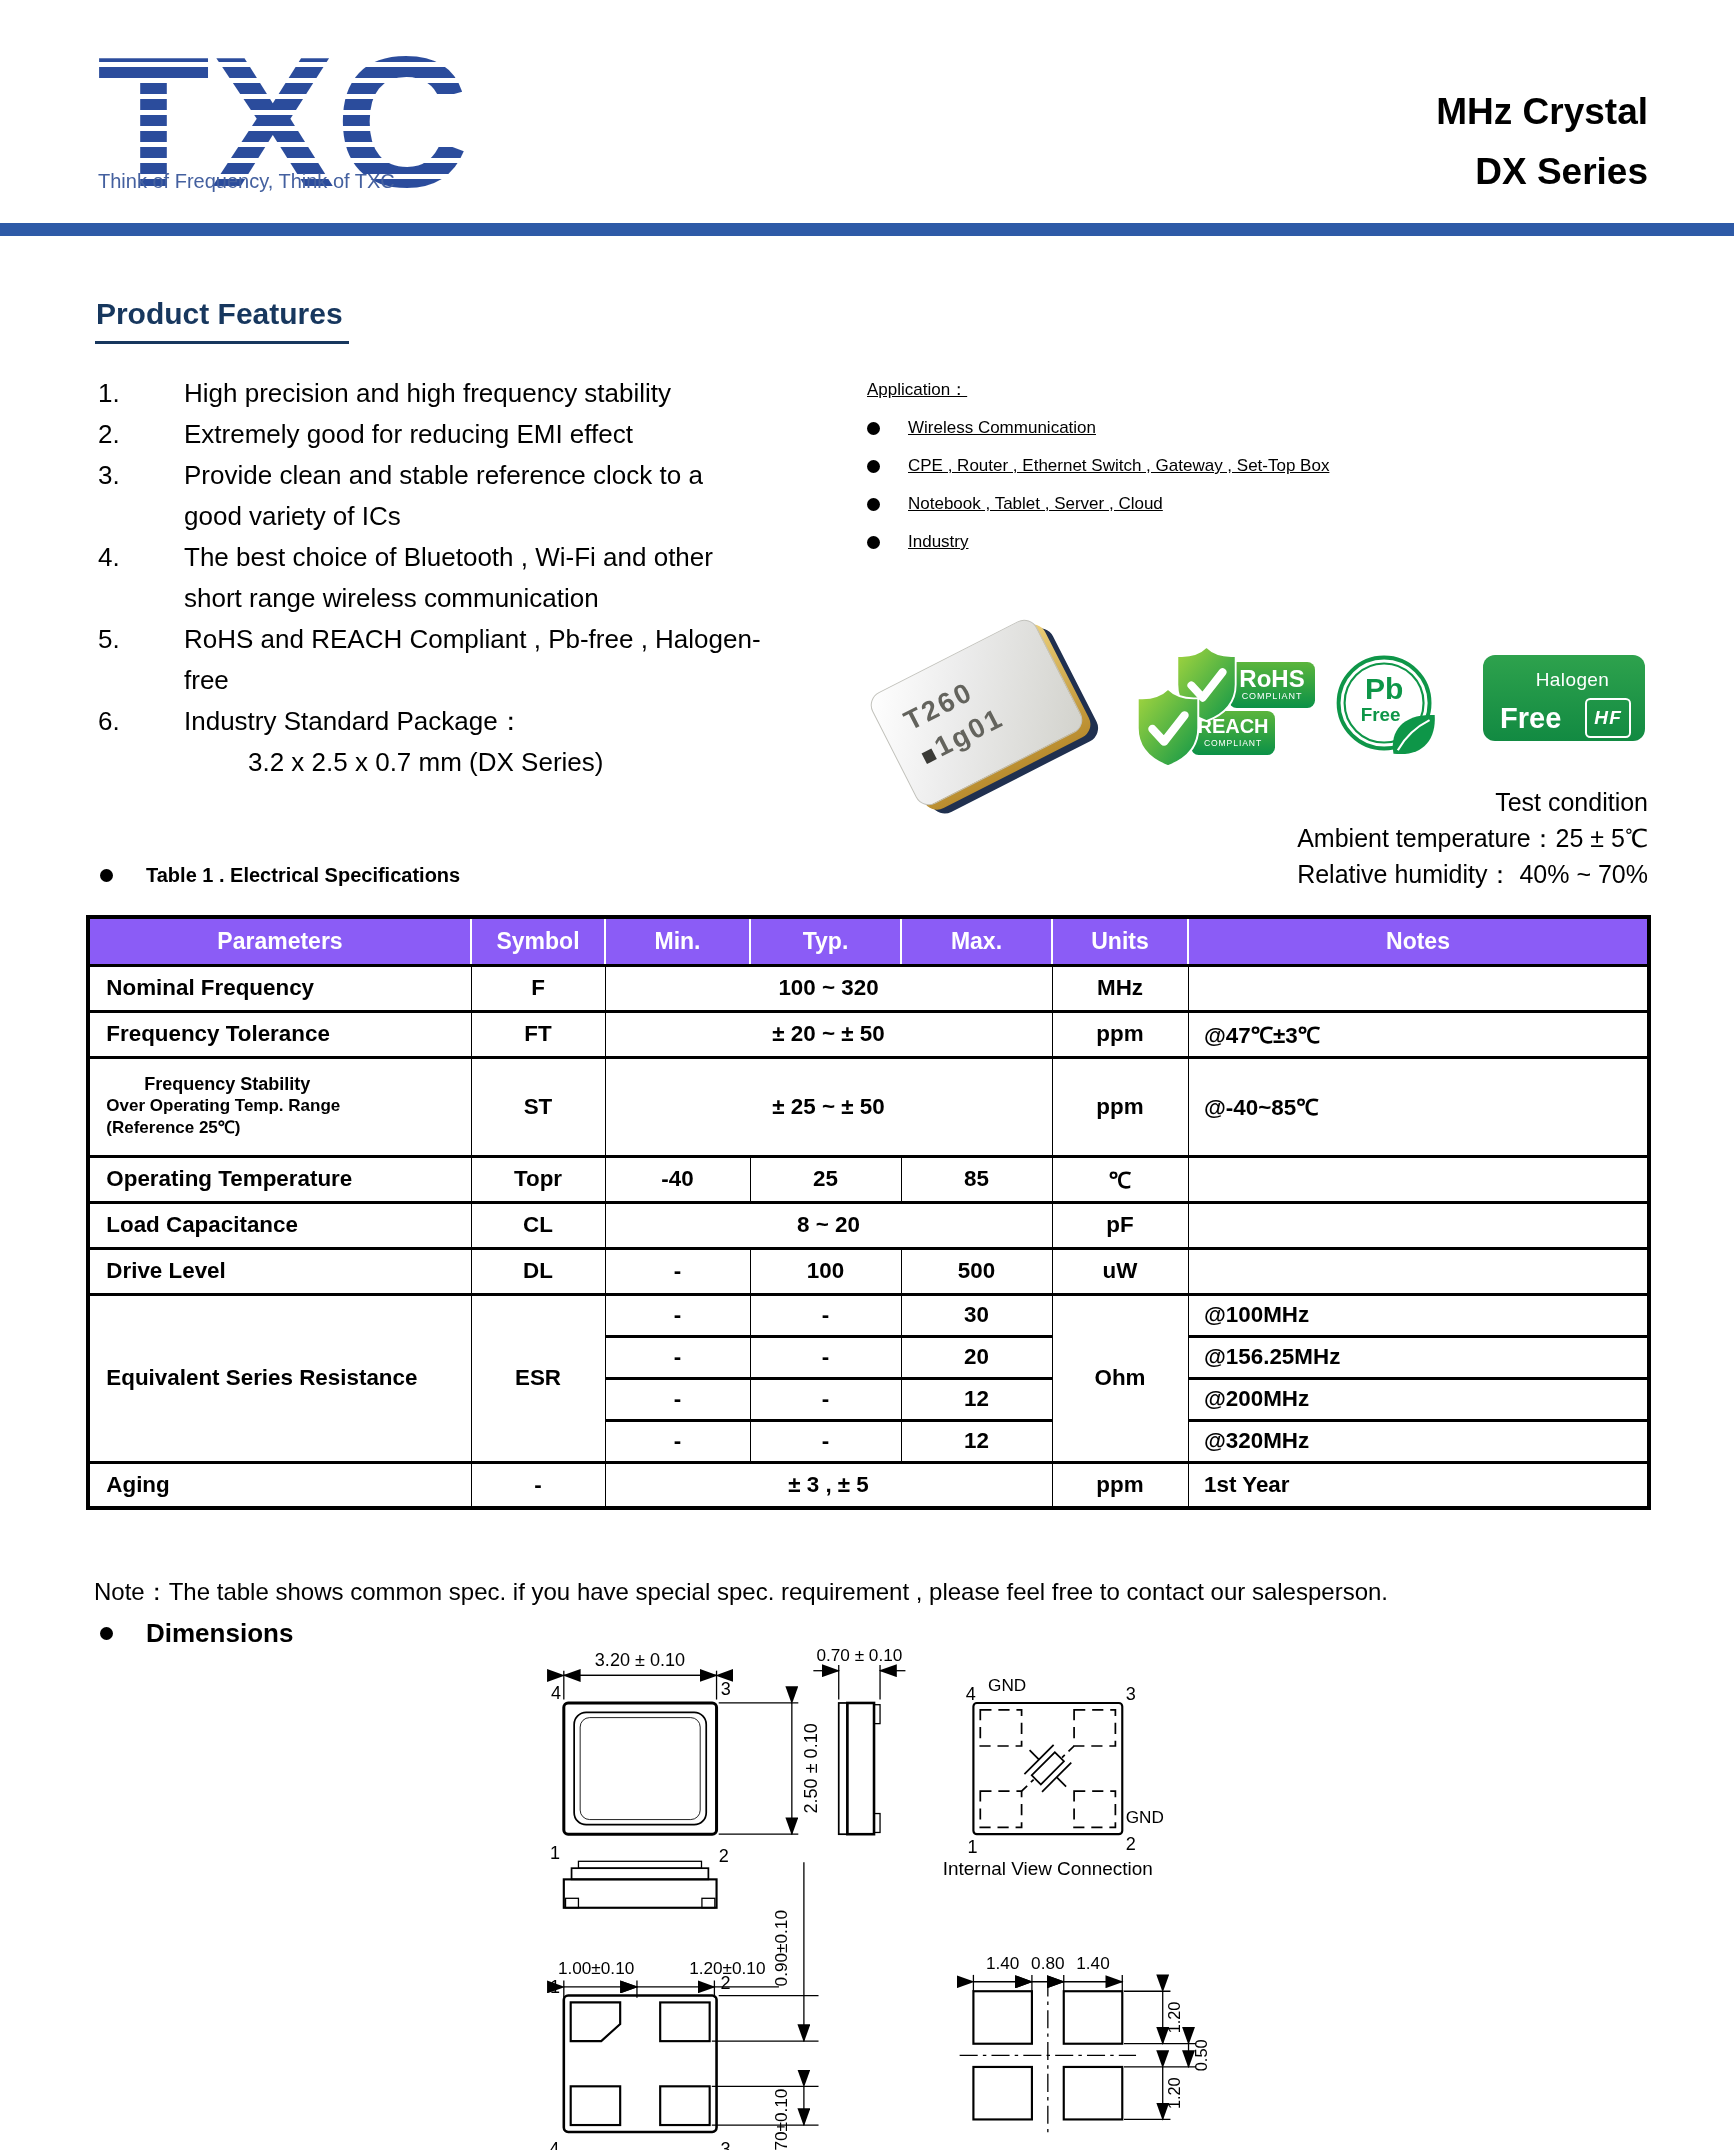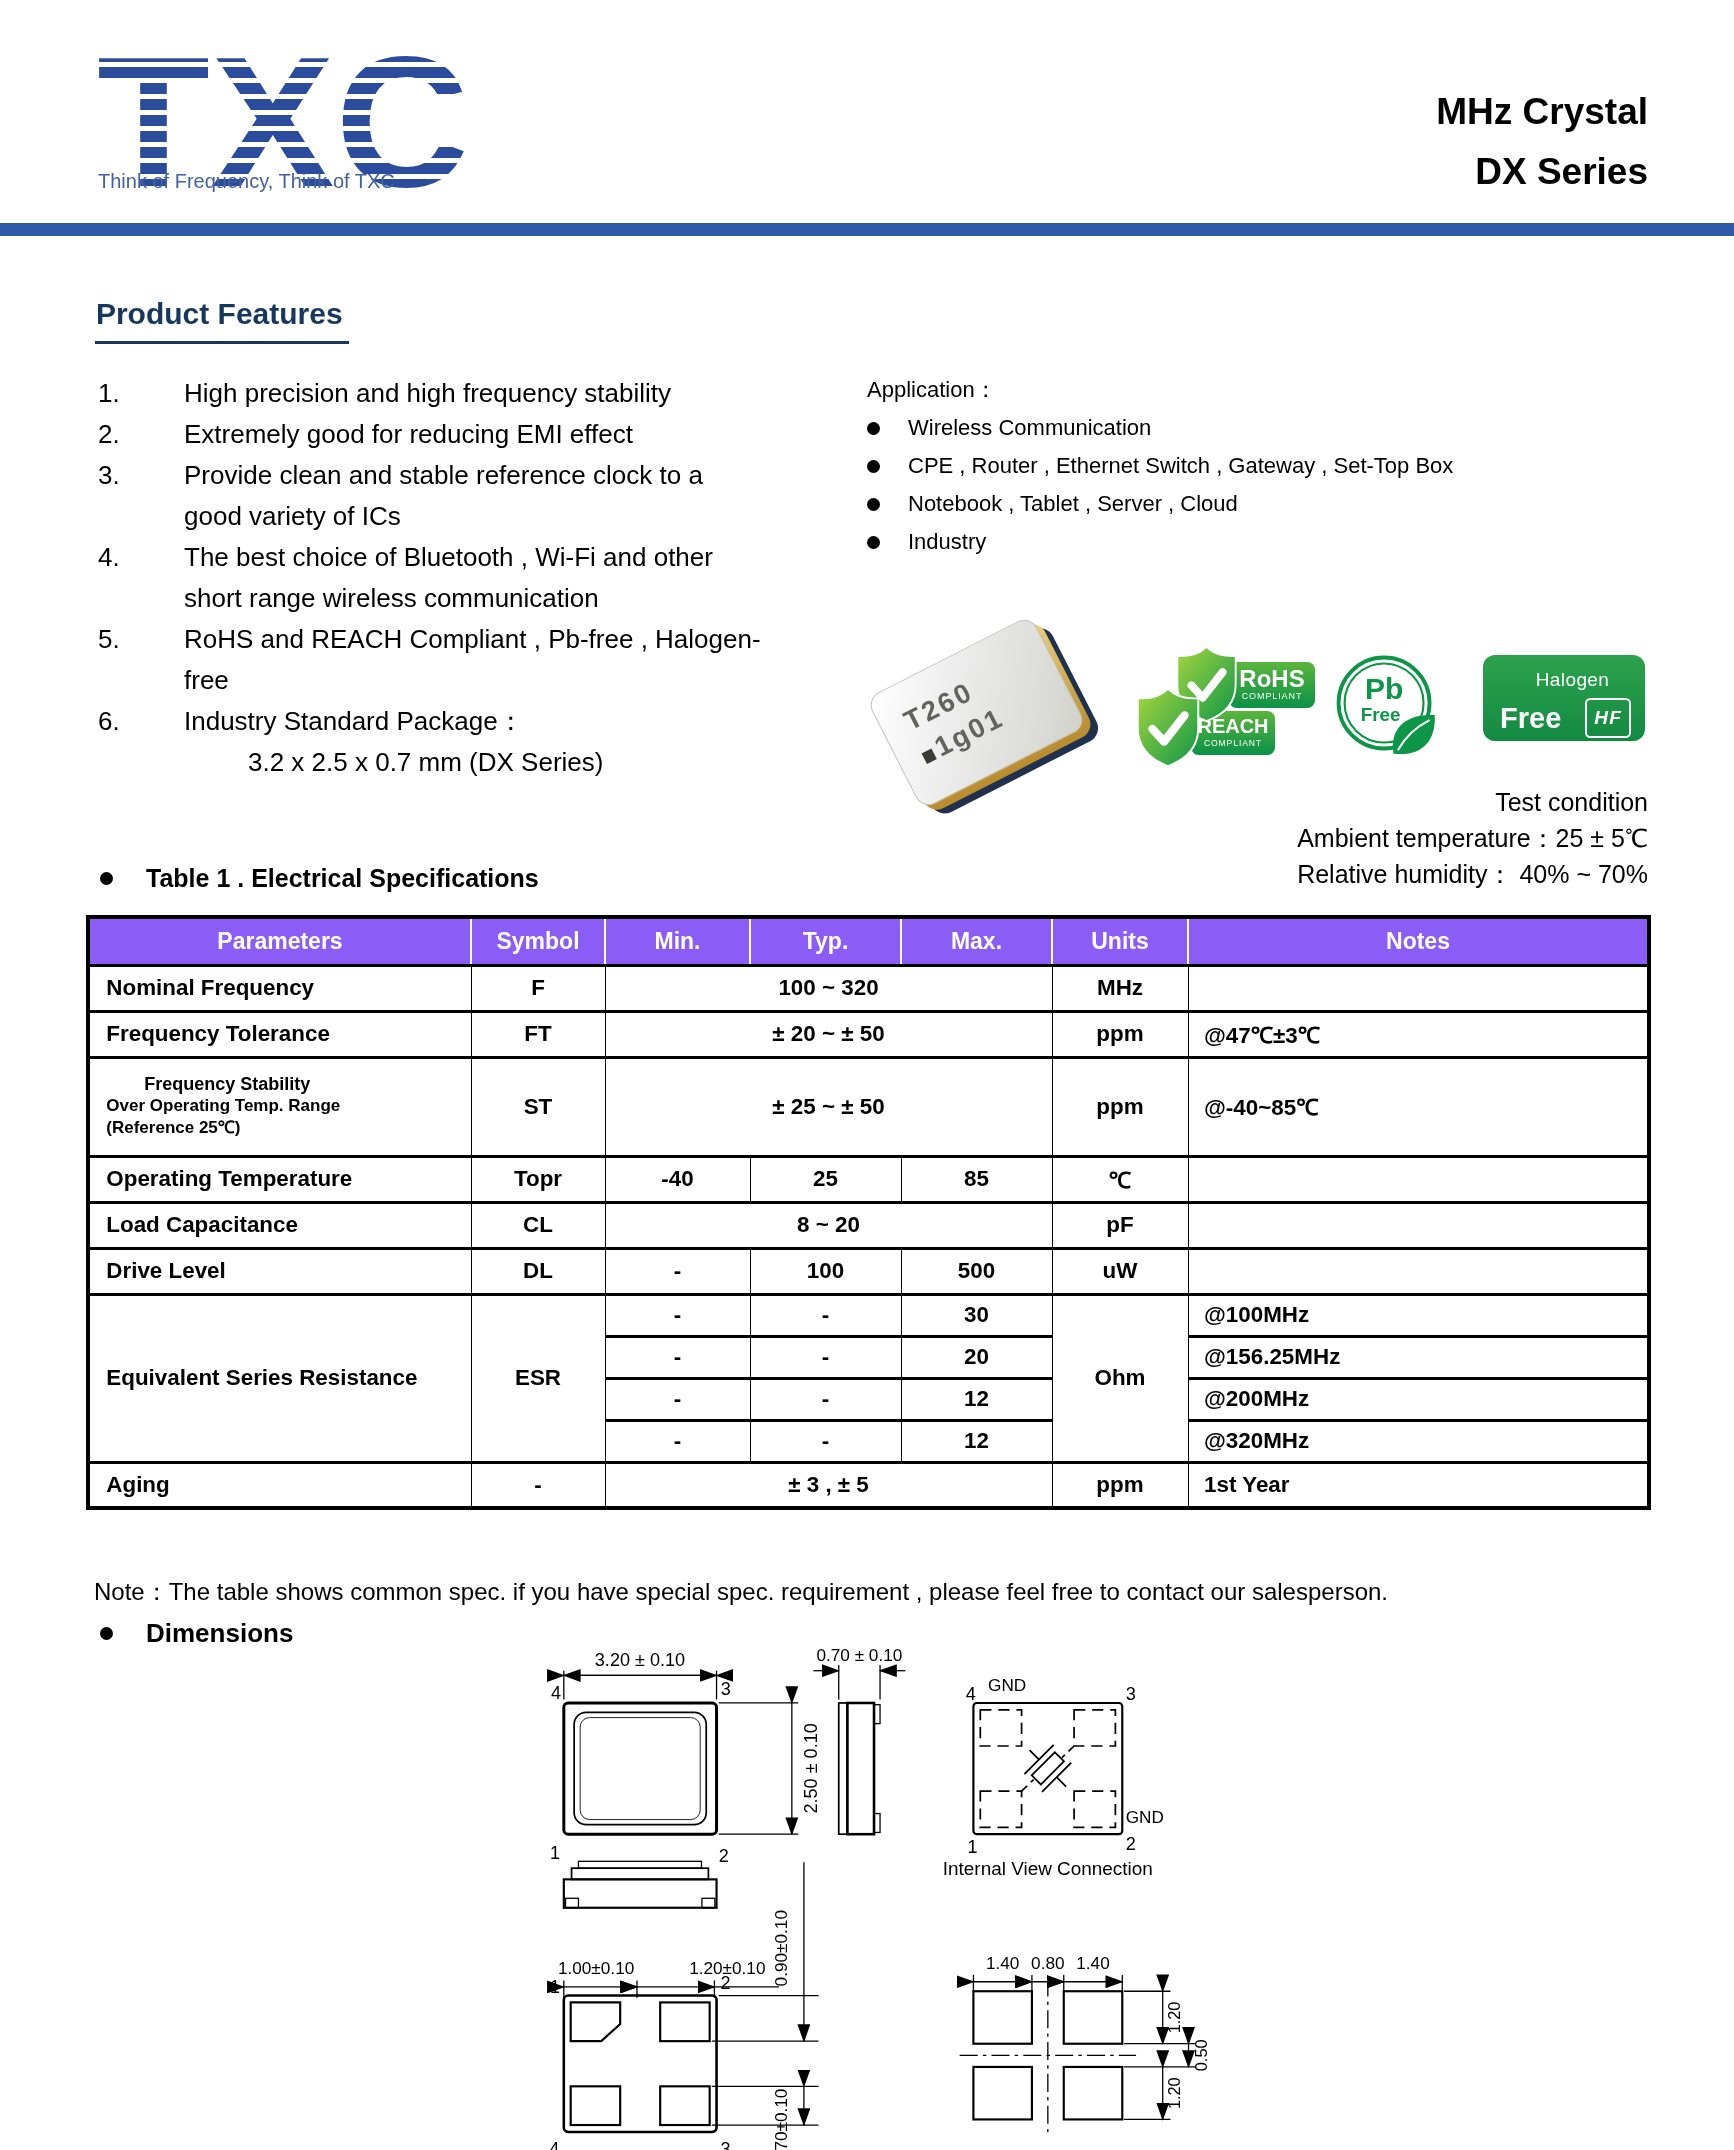--- a/index.html
+++ b/index.html
@@ -23,21 +23,21 @@
 
   
   .pf-heading { position:absolute; left:95px; top:297px; font-size:30px; font-weight:700;
                 color:#17375E; border-bottom:3.4px solid #17375E; padding:0 6px 9.5px 0.9px; }
   .features { position:absolute; left:98px; top:373px; width:757px; font-size:26px; }
   .feat { display:flex; line-height:41px; }
   .feat-num { width:86px; flex:0 0 86px; }
   .feat-text { flex:1; }
   .feat-indent { padding-left:64px; }
 
-  .application { position:absolute; left:867px; top:371px; width:787px; font-size:22px; }
+  .application { position:absolute; left:867px; top:371px; width:787px; font-size:17px;text-decoration:underline; }
   .app-heading { line-height:38px; }
   .app-item { display:flex; align-items:center; line-height:38px; }
   .bullet { display:inline-block; width:13px; height:13px; border-radius:50%; background:#000;
             margin-right:28px; flex:0 0 13px; }
 
   
   .chip { position:absolute; left:884px; top:650px; width:185px; height:125px;
           transform:rotate(-27deg); }
   .chip-layer { position:absolute; left:0; top:0; width:100%; height:100%; border-radius:14.6px; }
   .chip-base { background:#20304f; transform:translate(10.3px,14.6px); }
@@ -69,21 +69,21 @@
   .hal-l1 { font-size:19px; font-weight:400; line-height:36px; letter-spacing:0.4px;text-align:center; }
   .hal-l2 { font-size:29px; font-weight:700; line-height:34px; display:flex; align-items:center; }
   .hf-tag { display:inline-block; border:2.2px solid #fff; border-radius:5.2px; font-size:19px;
             font-style:italic; font-weight:800; letter-spacing:1.3px; padding:0.9px 6.9px; margin-left:24px; }
 
   
   .test-cond { position:absolute; right:86px; top:784px; text-align:right;
                font-size:25px; line-height:36px; }
 
   
-  .tbl-caption { position:absolute; left:100px; top:864px; font-size:25px; font-weight:700;
+  .tbl-caption { position:absolute; left:100px; top:864px; font-size:20px; font-weight:700;
                  display:flex; align-items:center; }
   .tbl-caption .bullet { margin-right:33px; }
   table.spec { position:absolute; left:86px; top:915px; width:1562px;
                border-collapse:collapse; table-layout:fixed; }
   table.spec { border:4.3px solid #000; }
   .spec th { background:#8b5cf6; color:#fff; font-size:23px; font-weight:700;
              border-bottom:3.4px solid #000; height:48px; }
   .spec th + th { border-left:2.6px solid #fff; }
   .spec td { border:1.7px solid #000; border-top-width:3px; border-bottom-width:3px;
              font-size:22.4px; font-weight:700; vertical-align:middle; text-align:center; }

